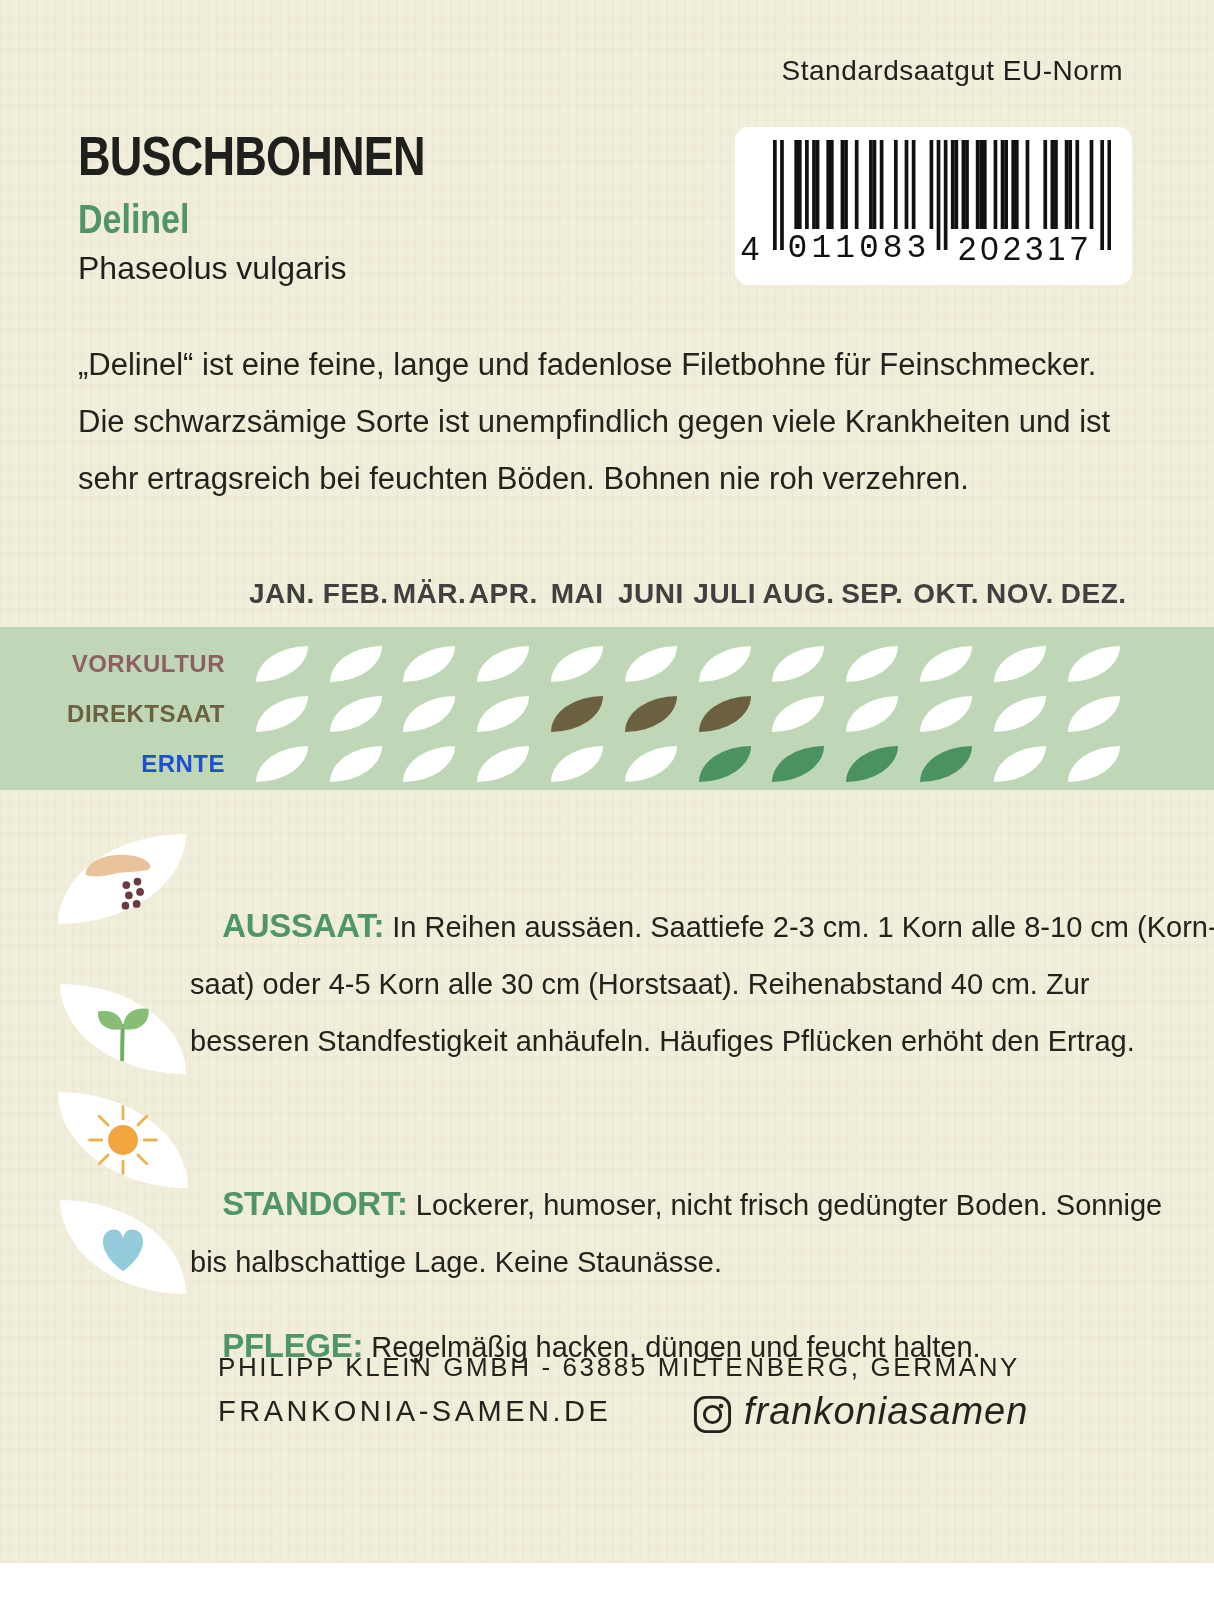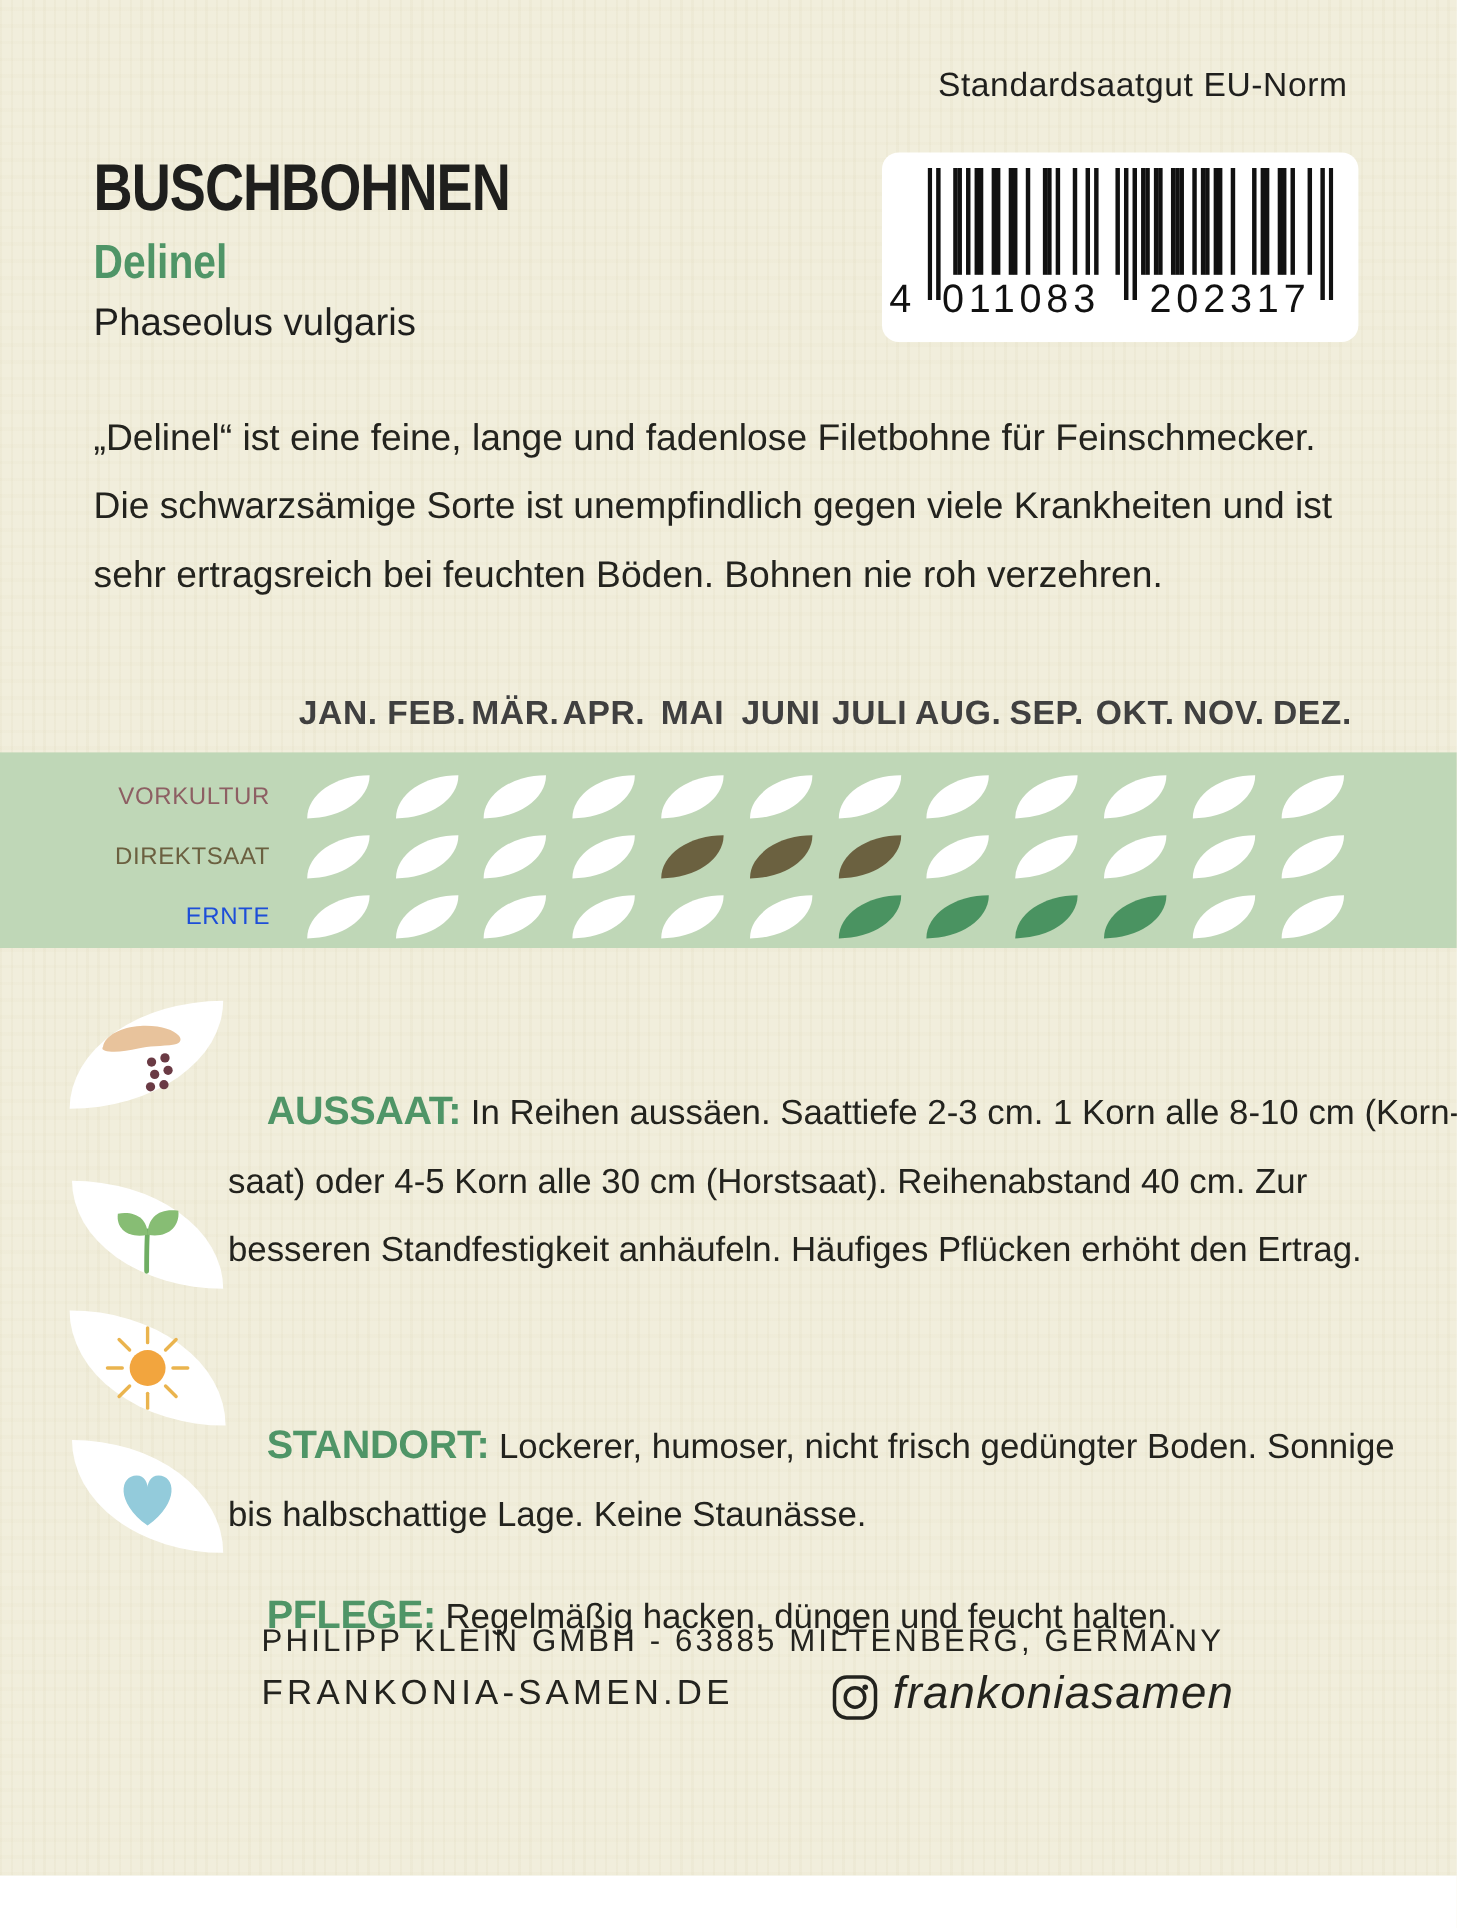--- a/index.html
+++ b/index.html
@@ -14,37 +14,37 @@
       repeating-linear-gradient(90deg, rgba(190,178,130,.07) 0 2px, transparent 2px 9px),
       repeating-linear-gradient(0deg, rgba(210,200,160,.06) 0 3px, transparent 3px 14px);
   }
   .abs{position:absolute;}
   
   .norm{top:55px;right:91px;font-size:28px;letter-spacing:.5px;color:#1f1f1d;}
   .bc-box{left:735px;top:127px;width:397px;height:158px;background:#ffffff;border-radius:14px;}
   .bc-box svg{position:absolute;left:38px;top:13px;}
   .bc-digit{position:absolute;top:103px;font-size:33px;color:#111;letter-spacing:4px;white-space:nowrap;}
   .bc-prefix{left:6px;}
-  .bc-left{left:50px;width:148px;}
+  .bc-left{left:50px;width:148px;text-align:center;font-family:Liberation Mono, monospace;}
   .bc-right{left:216px;width:148px;text-align:center;}
   
   .t-main{left:78px;top:124px;font-size:55px;font-weight:bold;letter-spacing:-1px;color:#1f1f1d;transform:scaleX(.82);transform-origin:left top;white-space:nowrap;}
   .t-variety{left:78px;top:197px;font-size:40px;font-weight:bold;color:#4f9567;transform:scaleX(.85);transform-origin:left top;white-space:nowrap;}
   .t-botanical{left:78px;top:250px;font-size:32px;color:#1f1f1d;white-space:nowrap;}
   
   .descr{left:78px;top:336px;font-size:31px;line-height:57px;white-space:pre;color:#23231e;}
   
   .grid13{display:grid;grid-template-columns:245px repeat(12,73.8px);}
   #months-row{top:574px;left:0;width:1214px;}
   .mcell{height:40px;display:flex;align-items:center;justify-content:center;
     font-weight:bold;font-size:28px;color:#404040;letter-spacing:.5px;}
   #band{top:627px;left:0;width:1214px;height:163px;background:#bfd7b7;padding-top:12px;box-sizing:border-box;}
   .crow{height:50px;}
   .rlabel{height:50px;line-height:50px;text-align:right;padding-right:20px;
-    font-weight:normal;font-size:20px;letter-spacing:.5px;}
+    font-weight:bold;font-size:24px;letter-spacing:.5px;}
   .lcell{height:50px;display:flex;align-items:center;justify-content:center;}
   .leaf{width:52px;height:36px;background:#ffffff;border-radius:100% 0 100% 0;}
   
   .blob{position:absolute;background:#ffffff;display:flex;align-items:center;justify-content:center;}
   .blob.tl-br{border-radius:0 100% 0 100%;}
   .blob.tr-bl{border-radius:100% 0 100% 0;}
   
   .section-text{position:absolute;left:190px;font-size:29px;line-height:57px;color:#23231e;white-space:pre;}
   .slabel{font-weight:bold;font-size:33px;color:#4f9567;letter-spacing:-.3px;}
   .vbar{display:inline-block;width:4px;height:34px;background:#4f9567;margin:0 18px;vertical-align:-7px;}

